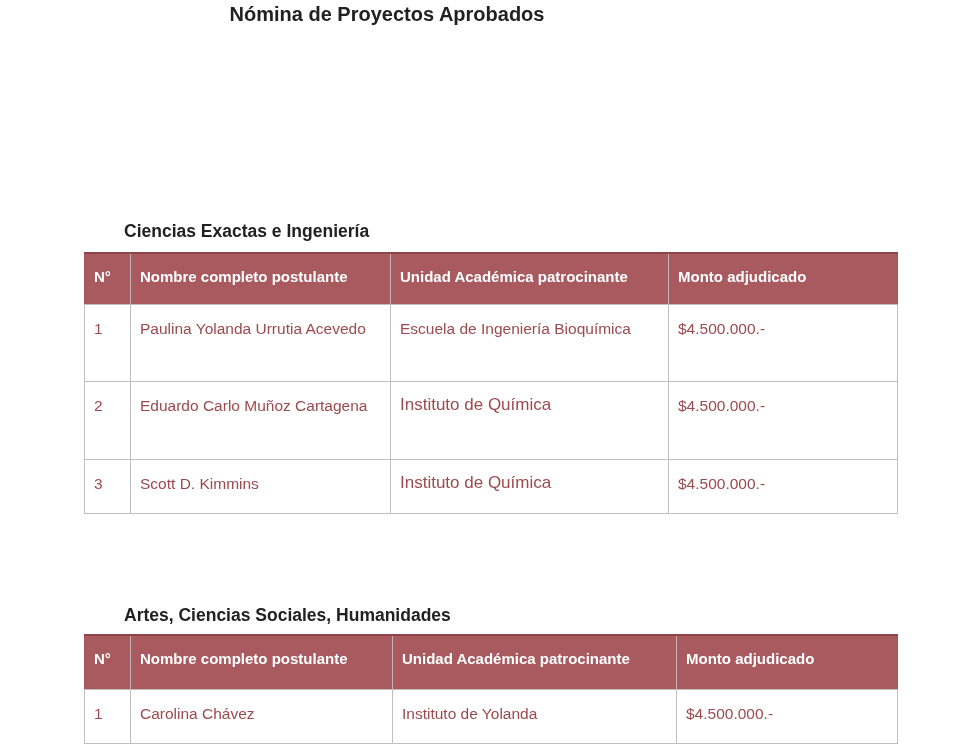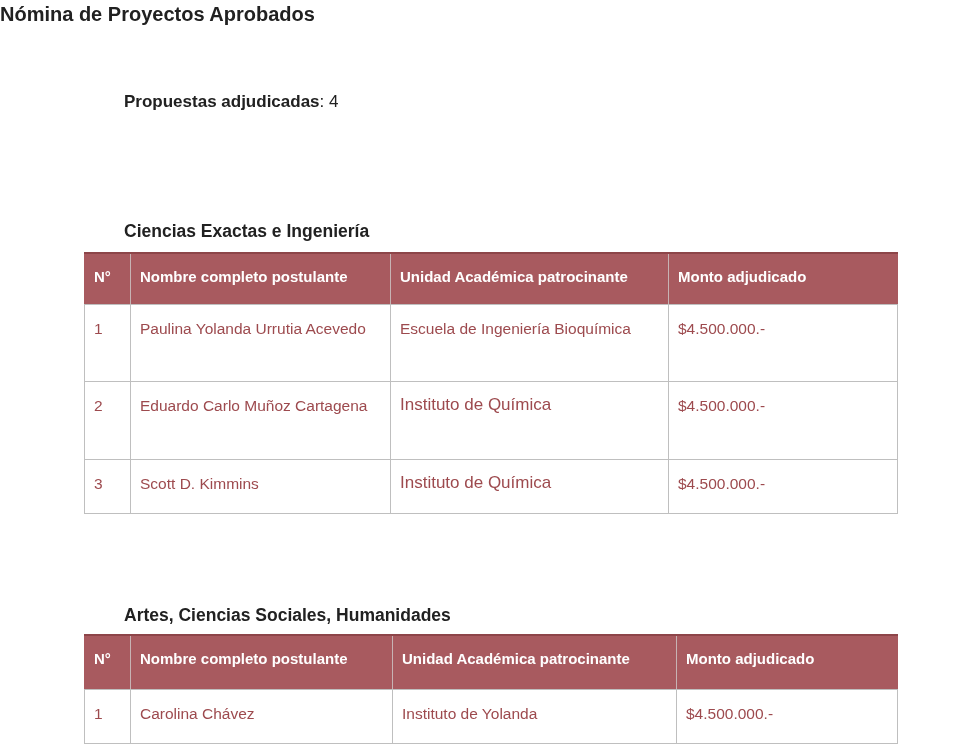--- a/index.html
+++ b/index.html
@@ -14,20 +14,21 @@
     height: 751px;
     background: #ffffff;
     overflow: hidden;
     color: #1a1a1a;
   }
   .doc-title {
     position: absolute;
     top: 3px;
     left: 0;
     width: 774px;
+    text-align: center;
     font-size: 20px;
     font-weight: bold;
     color: #212121;
   }
   .summary {
     position: absolute;
     top: 88px;
     left: 124px;
     font-size: 17px;
     line-height: 28px;
@@ -90,21 +91,20 @@
   }
 </style>
 </head>
 <body>
 
 <div class="page">
 
   <div class="doc-title">Nómina de Proyectos Aprobados</div>
 
   <div class="summary">
-    <div><span class="b">Propuestas adjudicadas</span><span>: 4</span></div>
   </div>
 
   <div class="section-heading" id="heading-1">Ciencias Exactas e Ingeniería</div>
 
   <table class="grid" id="table-1">
     <colgroup>
       <col style="width:46px">
         <col style="width:260px">
         <col style="width:278px">
         <col style="width:229px">

